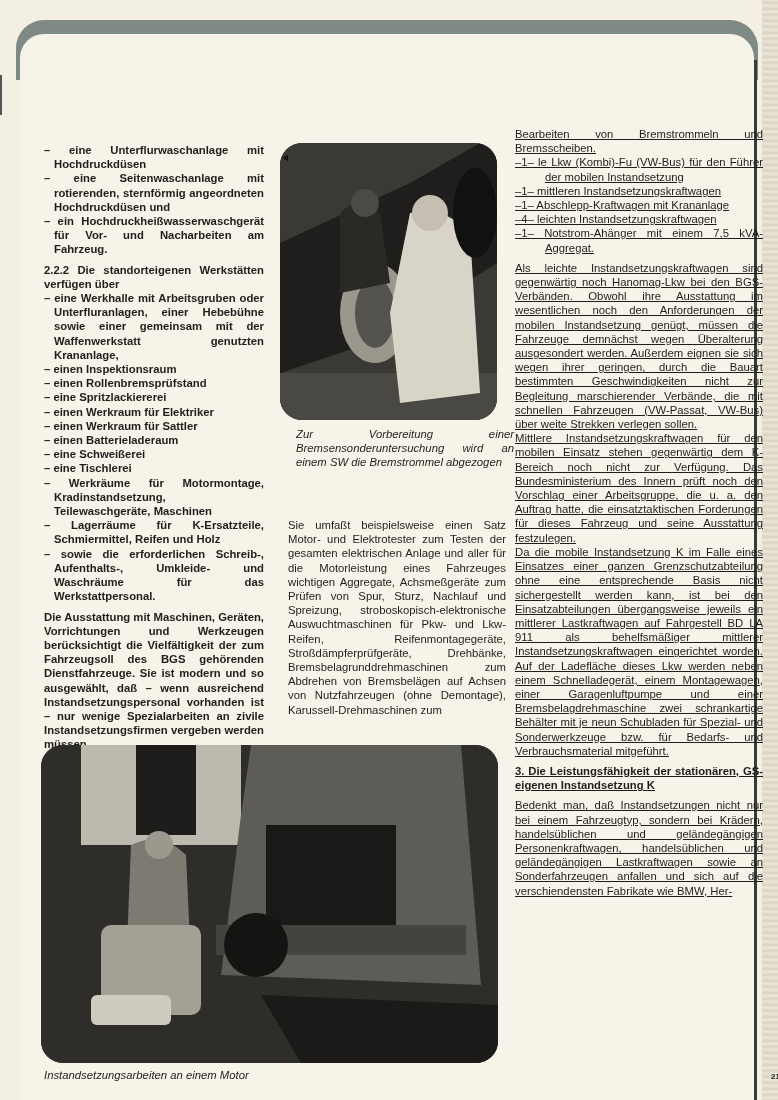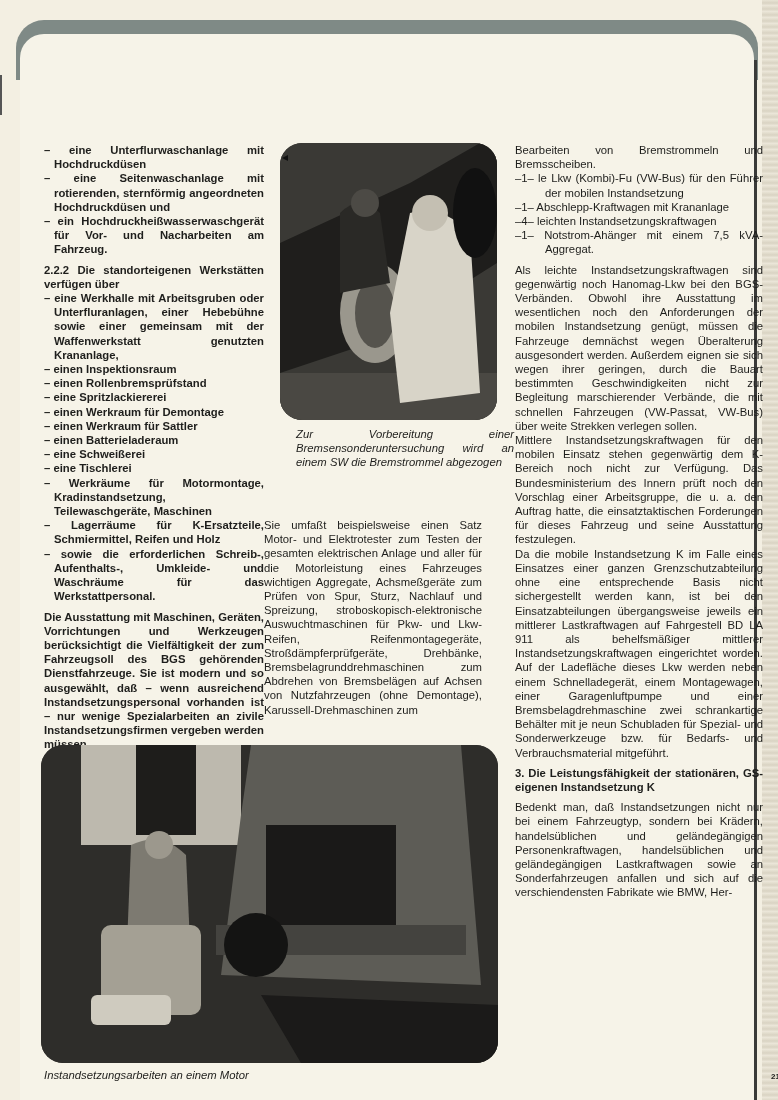--- a/index.html
+++ b/index.html
@@ -10,22 +10,22 @@
   .frame-inner{position:absolute;left:4px;top:14px;width:734px;height:1080px;background:#f6f3e8;border-radius:24px 24px 0 0;}
   .frame-right{position:absolute;left:738px;top:40px;width:3px;height:1040px;background:#3a3a38;}
   .edge-left{position:absolute;left:0;top:75px;width:2px;height:40px;background:#555;}
   .edge-right{position:absolute;left:762px;top:0;width:16px;height:1100px;
      background:repeating-linear-gradient(180deg,#e8e3d4 0,#d9d3c3 3px,#eee9dc 6px);}
   .col{position:absolute;font-size:11.3px;line-height:14.2px;text-align:justify;}
   .col p{margin:0 0 6px 0;}
   .col ul{list-style:none;margin:0 0 6px 0;padding:0;}
   .col li{padding-left:10px;text-indent:-10px;}
   .col1{left:44px;top:143px;width:220px;font-weight:bold;}
-  .col2{left:264px;top:430px;width:218px;}
-  .col3{left:515px;top:143px;width:248px;}
+  .col2{left:288px;top:430px;width:218px;}
+  .col3{left:515px;top:127px;width:248px;text-decoration:underline;}
   .num-list li{padding-left:30px;text-indent:-30px;}
   .caption{font-style:italic;font-size:11.3px;line-height:14.2px;text-align:justify;}
   .cap1{position:absolute;left:296px;top:427px;width:218px;}
   .cap2{position:absolute;left:44px;top:1068px;width:300px;text-align:left;}
   .heading{font-weight:bold;margin:14px 0 6px 0;}
   .photo{position:absolute;background:#2b2a27;border-radius:22px;overflow:hidden;}
   .photo1{left:280px;top:143px;width:217px;height:277px;}
   .photo2{left:41px;top:745px;width:457px;height:318px;}
   .pg{position:absolute;left:757px;top:1072px;font-size:8px;font-weight:bold;padding-left:14px;}
   .mark{position:absolute;left:282px;top:150px;font-size:12px;color:#111;}
@@ -47,21 +47,21 @@
     <li>– eine Unterflurwaschanlage mit Hochdruckdüsen</li>
     <li>– eine Seitenwaschanlage mit rotierenden, sternförmig angeordneten Hochdruckdüsen und</li>
     <li>– ein Hochdruckheißwasserwaschgerät für Vor- und Nacharbeiten am Fahrzeug.</li>
   </ul>
   <p>2.2.2 Die standorteigenen Werkstätten verfügen über</p>
   <ul style="margin-top:-6px">
     <li>– eine Werkhalle mit Arbeitsgruben oder Unterfluranlagen, einer Hebebühne sowie einer gemeinsam mit der Waffenwerkstatt genutzten Krananlage,</li>
     <li>– einen Inspektionsraum</li>
     <li>– einen Rollenbremsprüfstand</li>
     <li>– eine Spritzlackiererei</li>
-    <li>– einen Werkraum für Demontage</li>
+    <li>– einen Werkraum für Elektriker</li>
     <li>– einen Werkraum für Sattler</li>
     <li>– einen Batterieladeraum</li>
     <li>– eine Schweißerei</li>
     <li>– eine Tischlerei</li>
     <li>– Werkräume für Motormontage, Kradinstandsetzung, Teilewaschgeräte, Maschinen</li>
     <li>– Lagerräume für K-Ersatzteile, Schmiermittel, Reifen und Holz</li>
     <li>– sowie die erforderlichen Schreib-, Aufenthalts-, Umkleide- und Waschräume für das Werkstattpersonal.</li>
   </ul>
   <p>Die Ausstattung mit Maschinen, Geräten, Vorrichtungen und Werkzeugen berücksichtigt die Vielfältigkeit der zum Fahrzeugsoll des BGS gehörenden Dienstfahrzeuge. Sie ist modern und so ausgewählt, daß – wenn ausreichend Instandsetzungspersonal vorhanden ist – nur wenige Spezialarbeiten an zivile Instandsetzungsfirmen vergeben werden müssen.</p>
 </div>
@@ -103,20 +103,21 @@
     <rect x="50" y="250" width="80" height="30" fill="#cfcbbf" rx="6"></rect>
     <polygon points="220,250 457,260 457,318 260,318" fill="#1b1a19"></polygon>
   </svg>
 </div>
 <div class="caption cap2">Instandsetzungsarbeiten an einem Motor</div>
 
 <div class="col col3">
   <p style="margin:0">Bearbeiten von Bremstrommeln und Bremsscheiben.</p>
   <ul class="num-list">
     <li>–1– le Lkw (Kombi)-Fu (VW-Bus) für den Führer der mobilen Instandsetzung</li>
+    <li>–1– mittleren Instandsetzungskraftwagen</li>
     <li>–1– Abschlepp-Kraftwagen mit Krananlage</li>
     <li>–4– leichten Instandsetzungskraftwagen</li>
     <li>–1– Notstrom-Ahänger mit einem 7,5 kVA-Aggregat.</li>
   </ul>
   <p style="margin-bottom:0">Als leichte Instandsetzungskraftwagen sind gegenwärtig noch Hanomag-Lkw bei den BGS-Verbänden. Obwohl ihre Ausstattung im wesentlichen noch den Anforderungen der mobilen Instandsetzung genügt, müssen die Fahrzeuge demnächst wegen Überalterung ausgesondert werden. Außerdem eignen sie sich wegen ihrer geringen, durch die Bauart bestimmten Geschwindigkeiten nicht zur Begleitung marschierender Verbände, die mit schnellen Fahrzeugen (VW-Passat, VW-Bus) über weite Strekken verlegen sollen.</p>
   <p style="margin-bottom:0">Mittlere Instandsetzungskraftwagen für den mobilen Einsatz stehen gegenwärtig dem K-Bereich noch nicht zur Verfügung. Das Bundesministerium des Innern prüft noch den Vorschlag einer Arbeitsgruppe, die u. a. den Auftrag hatte, die einsatztaktischen Forderungen für dieses Fahrzeug und seine Ausstattung festzulegen.</p>
   <p>Da die mobile Instandsetzung K im Falle eines Einsatzes einer ganzen Grenzschutzabteilung ohne eine entsprechende Basis nicht sichergestellt werden kann, ist bei den Einsatzabteilungen übergangsweise jeweils ein mittlerer Lastkraftwagen auf Fahrgestell BD LA 911 als behelfsmäßiger mittlerer Instandsetzungskraftwagen eingerichtet worden. Auf der Ladefläche dieses Lkw werden neben einem Schnelladegerät, einem Montagewagen, einer Garagenluftpumpe und einer Bremsbelagdrehmaschine zwei schrankartige Behälter mit je neun Schubladen für Spezial- und Sonderwerkzeuge bzw. für Bedarfs- und Verbrauchsmaterial mitgeführt.</p>
   <p class="heading">3. Die Leistungsfähigkeit der stationären, GS-eigenen Instandsetzung K</p>
   <p>Bedenkt man, daß Instandsetzungen nicht nur bei einem Fahrzeugtyp, sondern bei Krädern, handelsüblichen und geländegängigen Personenkraftwagen, handelsüblichen und geländegängigen Lastkraftwagen sowie an Sonderfahrzeugen anfallen und sich auf die verschiendensten Fabrikate wie BMW, Her-</p>
 </div>

